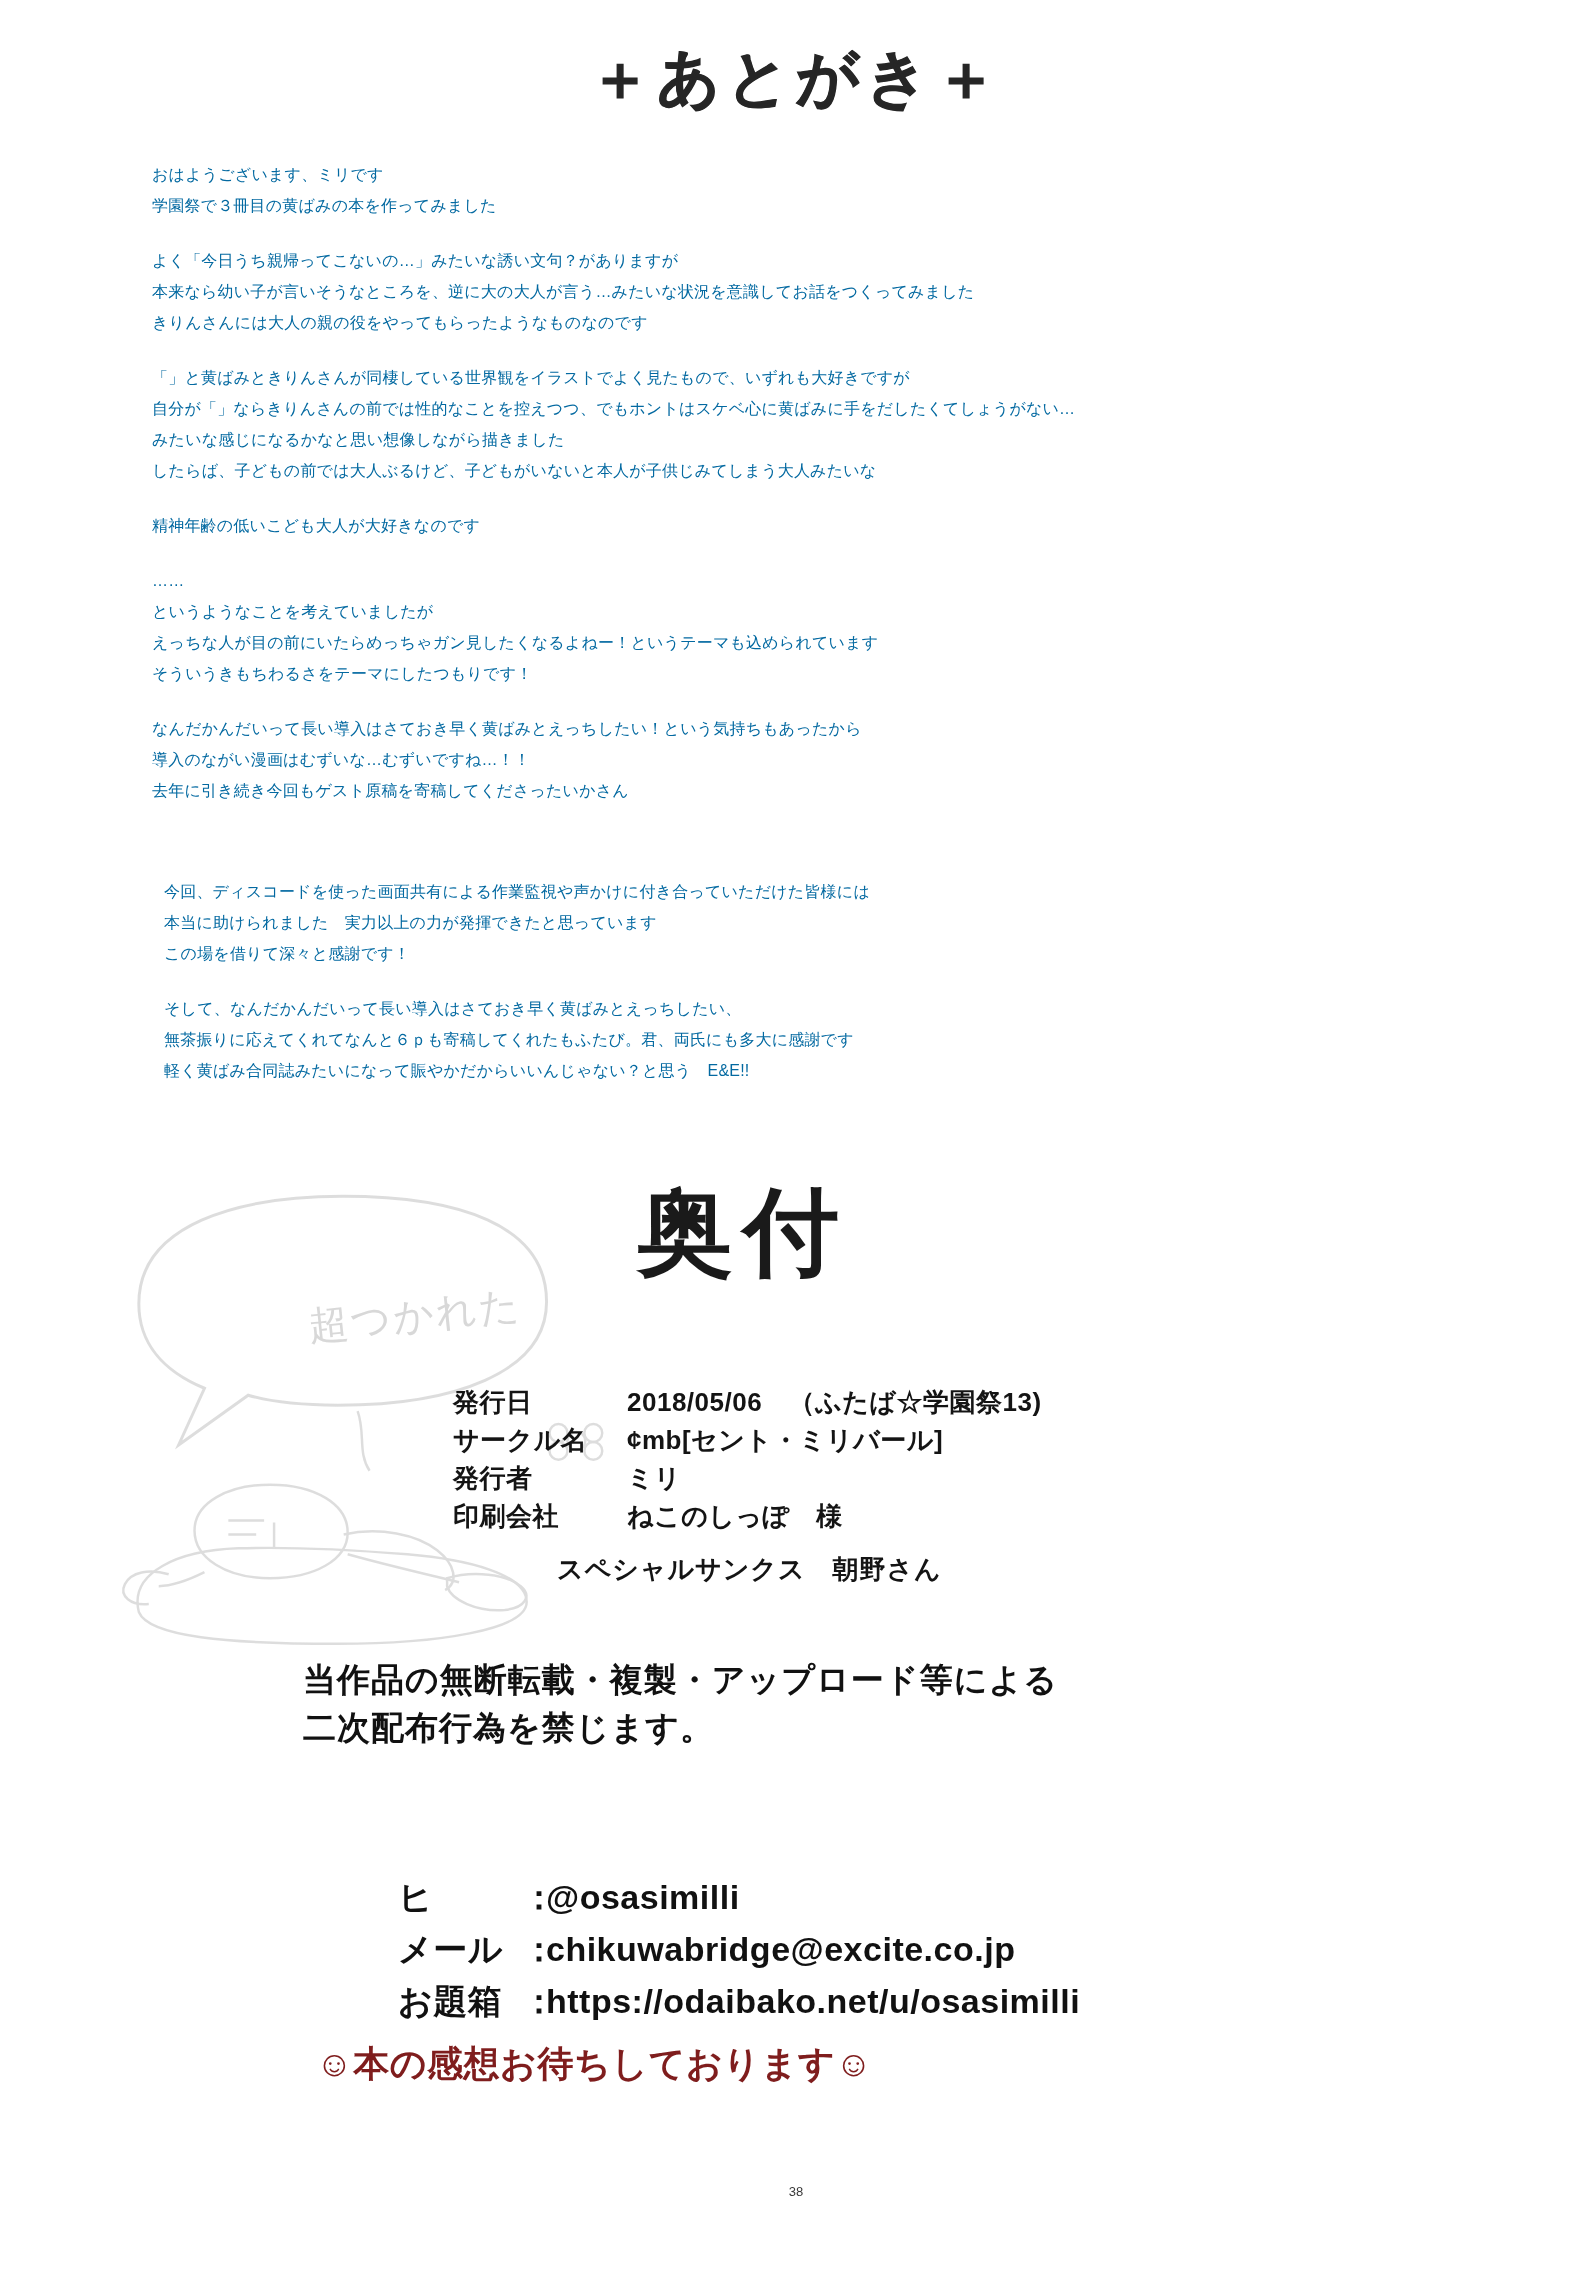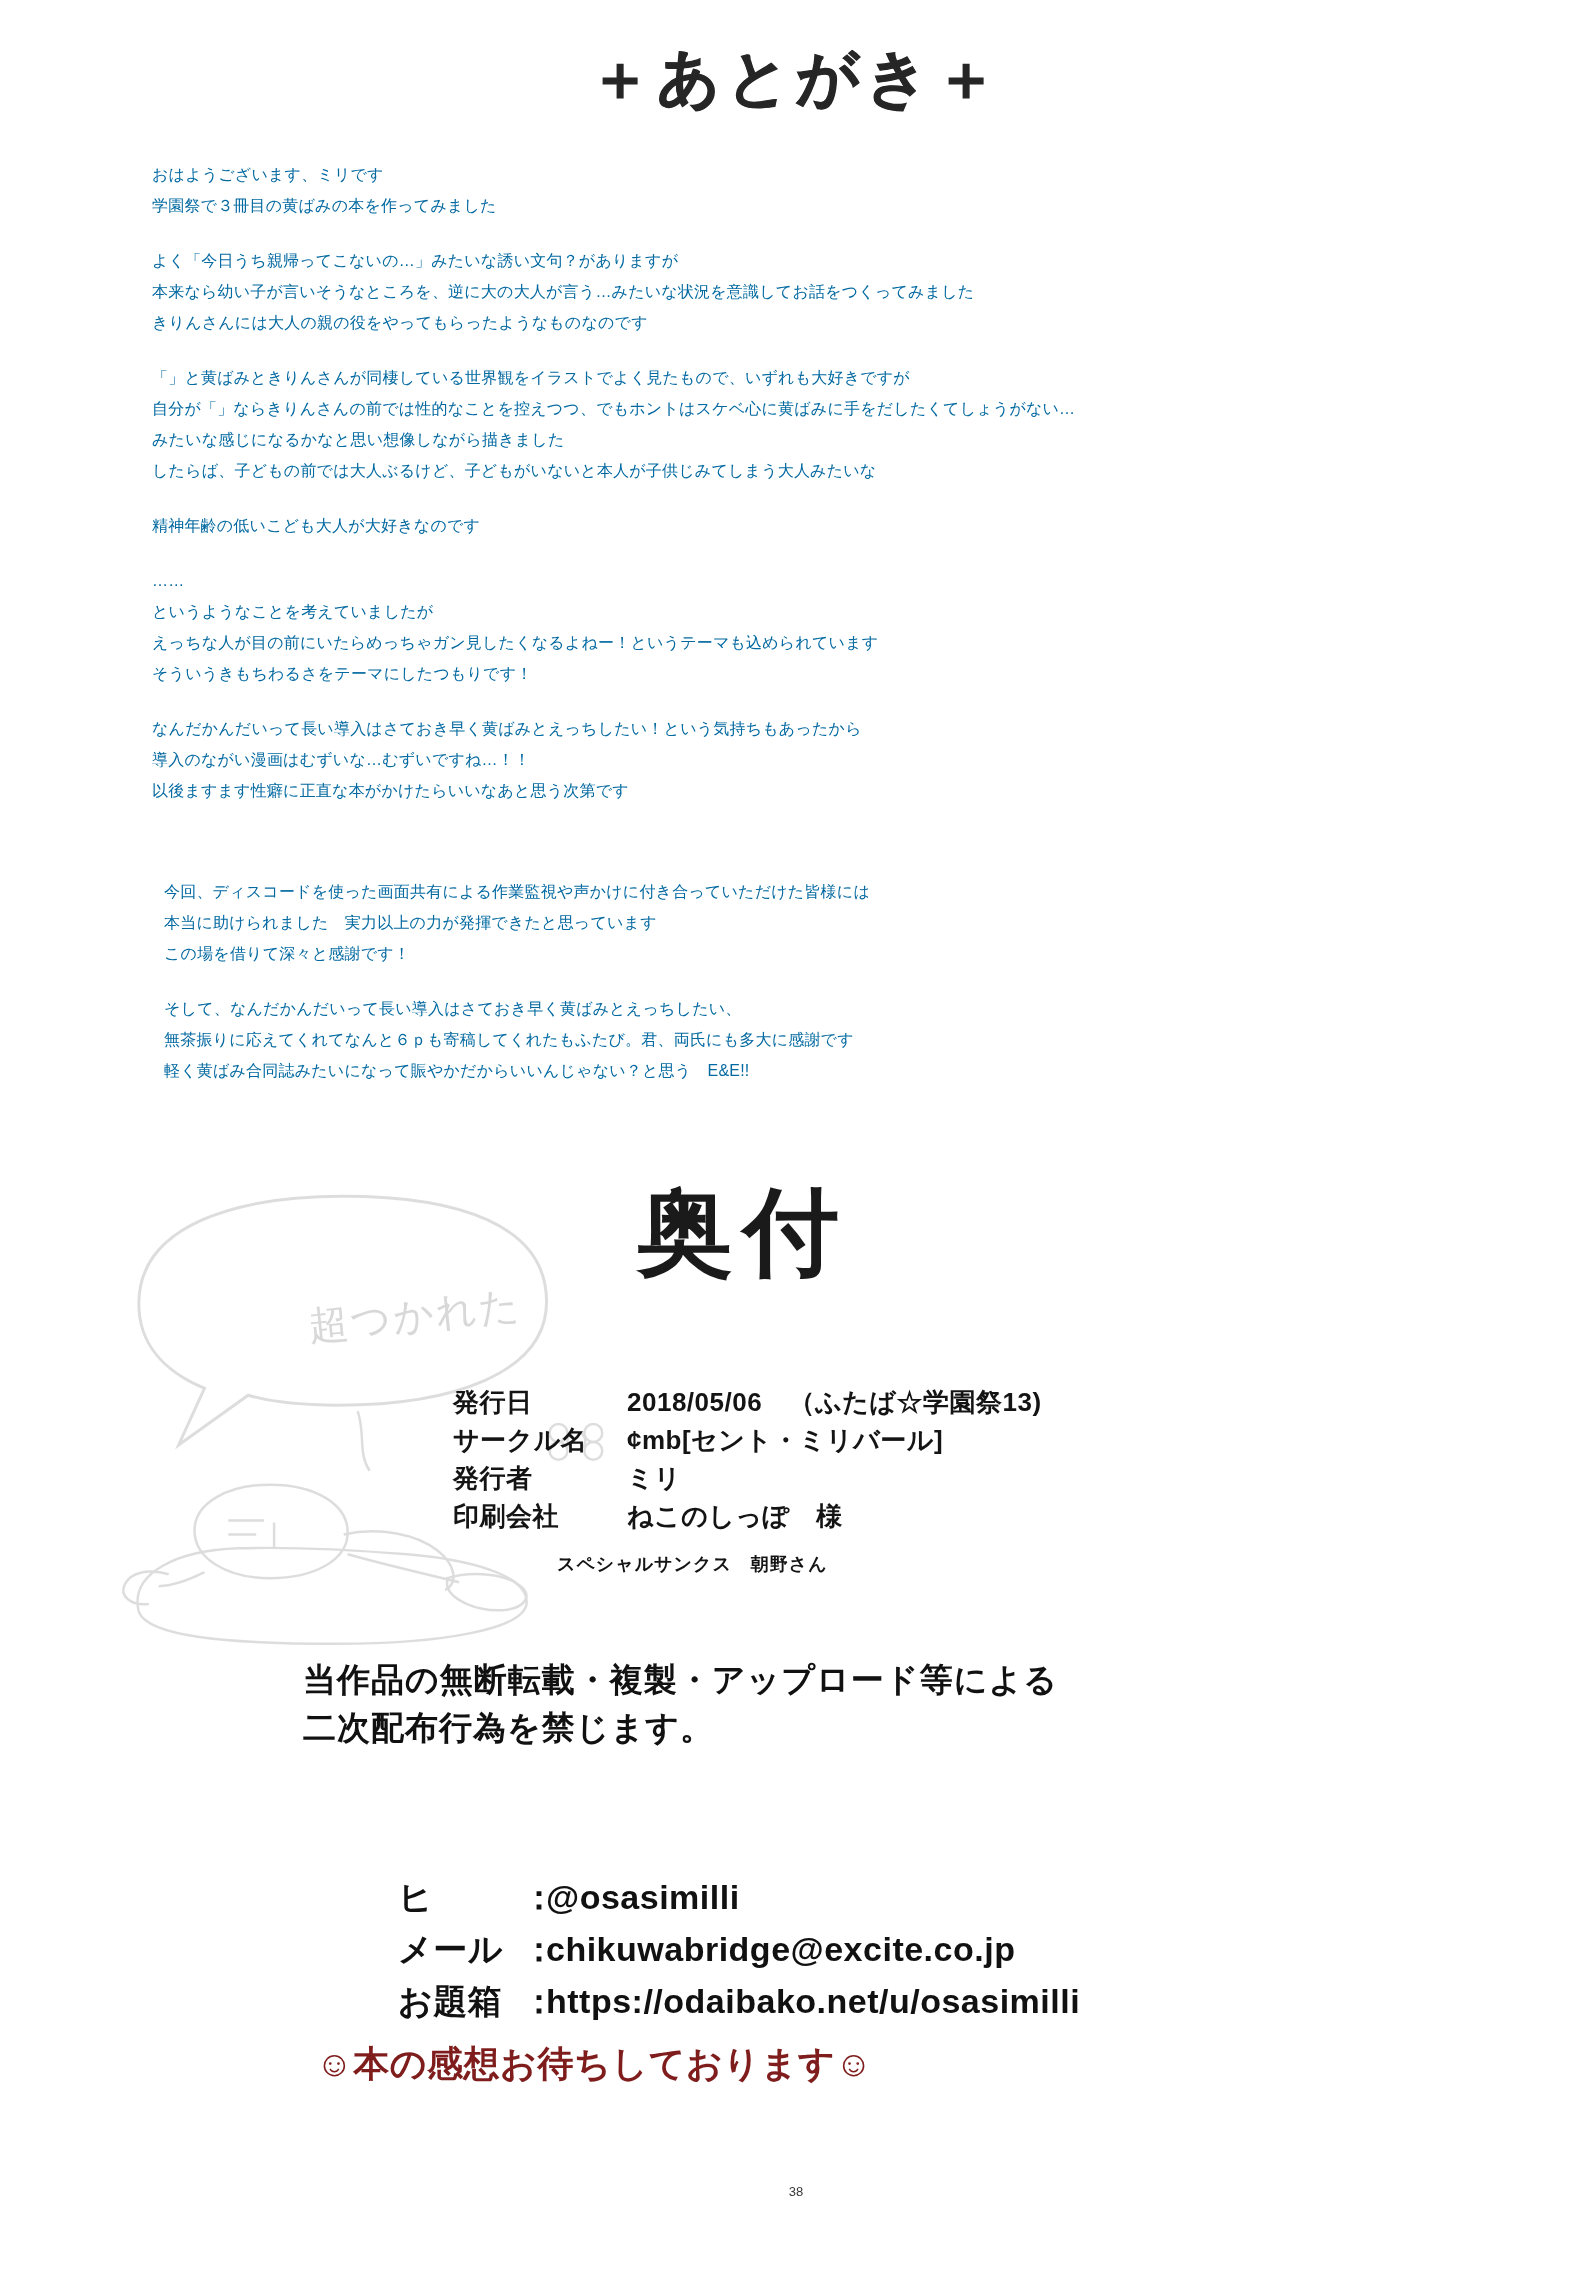--- a/index.html
+++ b/index.html
@@ -102,21 +102,21 @@
     letter-spacing: 0.5px;
   }
   .info-row { display: flex; }
   .info-label { width: 174px; }
   .info-value { white-space: nowrap; }
 
   .special-thanks {
     position: absolute;
     left: 557px;
     top: 398px;
-    font-size: 18px;
+    font-size: 26px;
     font-weight: bold;
     letter-spacing: 1px;
     color: #141414;
   }
 
   .notice {
     position: absolute;
     left: 303px;
     top: 502px;
     font-size: 33px;
@@ -191,21 +191,21 @@
   </div>
   <div class="para">
     <p>……</p>
     <p>というようなことを考えていましたが</p>
     <p>えっちな人が目の前にいたらめっちゃガン見したくなるよねー！というテーマも込められています</p>
     <p>そういうきもちわるさをテーマにしたつもりです！</p>
   </div>
   <div class="para">
     <p>なんだかんだいって長い導入はさておき早く黄ばみとえっちしたい！という気持ちもあったから</p>
     <p>導入のながい漫画はむずいな…むずいですね…！！</p>
-    <p>以後ますます性癖に正直な本がかけたらいいなあと思う次第です</p>
+    <p>去年に引き続き今回もゲスト原稿を寄稿してくださったいかさん</p>
   </div>
 
   <div class="spacer-lg"></div>
 
   <div class="para indent">
     <p>今回、ディスコードを使った画面共有による作業監視や声かけに付き合っていただけた皆様には</p>
     <p>本当に助けられました　実力以上の力が発揮できたと思っています</p>
     <p>この場を借りて深々と感謝です！</p>
   </div>
   <div class="para indent">

